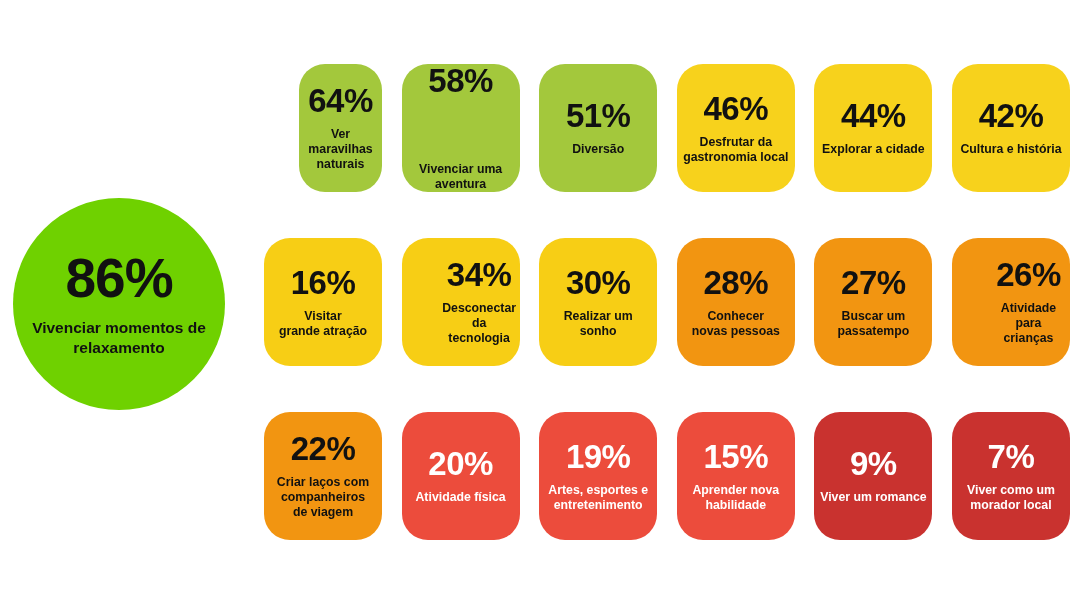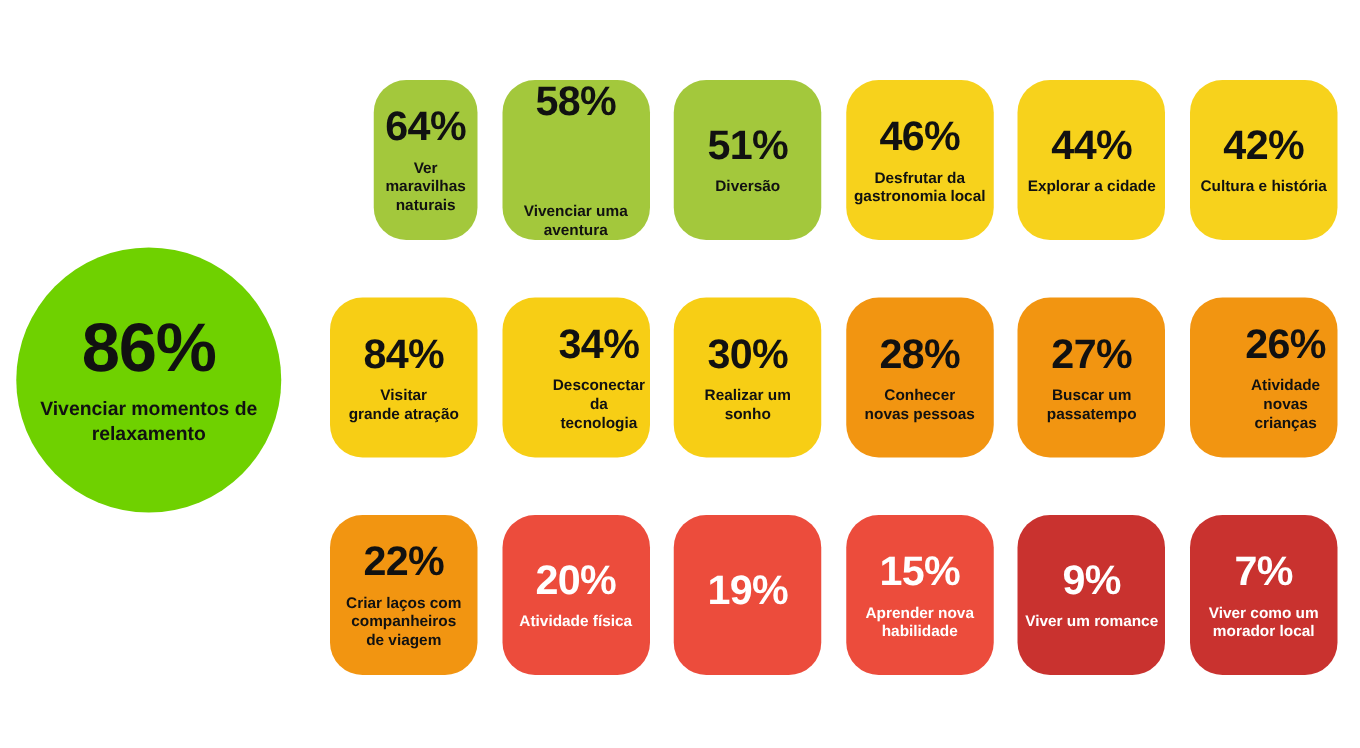--- a/index.html
+++ b/index.html
@@ -121,21 +121,21 @@
       </div>
       <div class="stat-card" style="background: rgb(247, 210, 28); color: rgb(17, 17, 17);">
         <div class="pct">44%</div>
         <div class="lbl">Explorar a cidade</div>
       </div>
       <div class="stat-card" style="background: rgb(247, 210, 28); color: rgb(17, 17, 17);">
         <div class="pct">42%</div>
         <div class="lbl">Cultura e história</div>
       </div>
       <div class="stat-card" style="background: rgb(247, 206, 21); color: rgb(17, 17, 17);">
-        <div class="pct">84%</div>
+        <div class="pct">16%</div>
         <div class="lbl">Visitar
 grande atração</div>
       </div>
       <div class="stat-card" style="background: rgb(247, 206, 21); color: rgb(17, 17, 17); padding-left: 42px;">
         <div class="pct">34%</div>
         <div class="lbl">Desconectar
 da tecnologia</div>
       </div>
       <div class="stat-card" style="background: rgb(247, 206, 21); color: rgb(17, 17, 17);">
         <div class="pct">30%</div>
@@ -147,34 +147,36 @@
 novas pessoas</div>
       </div>
       <div class="stat-card" style="background: rgb(242, 149, 17); color: rgb(17, 17, 17);">
         <div class="pct">27%</div>
         <div class="lbl">Buscar um
 passatempo</div>
       </div>
       <div class="stat-card" style="background: rgb(242, 149, 17); color: rgb(17, 17, 17); padding-left: 40px;">
         <div class="pct">26%</div>
         <div class="lbl">Atividade
-novas crianças</div>
+para crianças</div>
       </div>
       <div class="stat-card" style="background: rgb(242, 149, 17); color: rgb(17, 17, 17);">
         <div class="pct">22%</div>
         <div class="lbl">Criar laços com
 companheiros
 de viagem</div>
       </div>
       <div class="stat-card" style="background: rgb(236, 76, 60); color: rgb(255, 255, 255);">
         <div class="pct">20%</div>
         <div class="lbl">Atividade física</div>
       </div>
       <div class="stat-card" style="background: rgb(236, 76, 60); color: rgb(255, 255, 255);">
         <div class="pct">19%</div>
+        <div class="lbl">Artes, esportes e
+entretenimento</div>
       </div>
       <div class="stat-card" style="background: rgb(236, 76, 60); color: rgb(255, 255, 255);">
         <div class="pct">15%</div>
         <div class="lbl">Aprender nova
 habilidade</div>
       </div>
       <div class="stat-card" style="background: rgb(201, 50, 47); color: rgb(255, 255, 255);">
         <div class="pct">9%</div>
         <div class="lbl">Viver um romance</div>
       </div>

